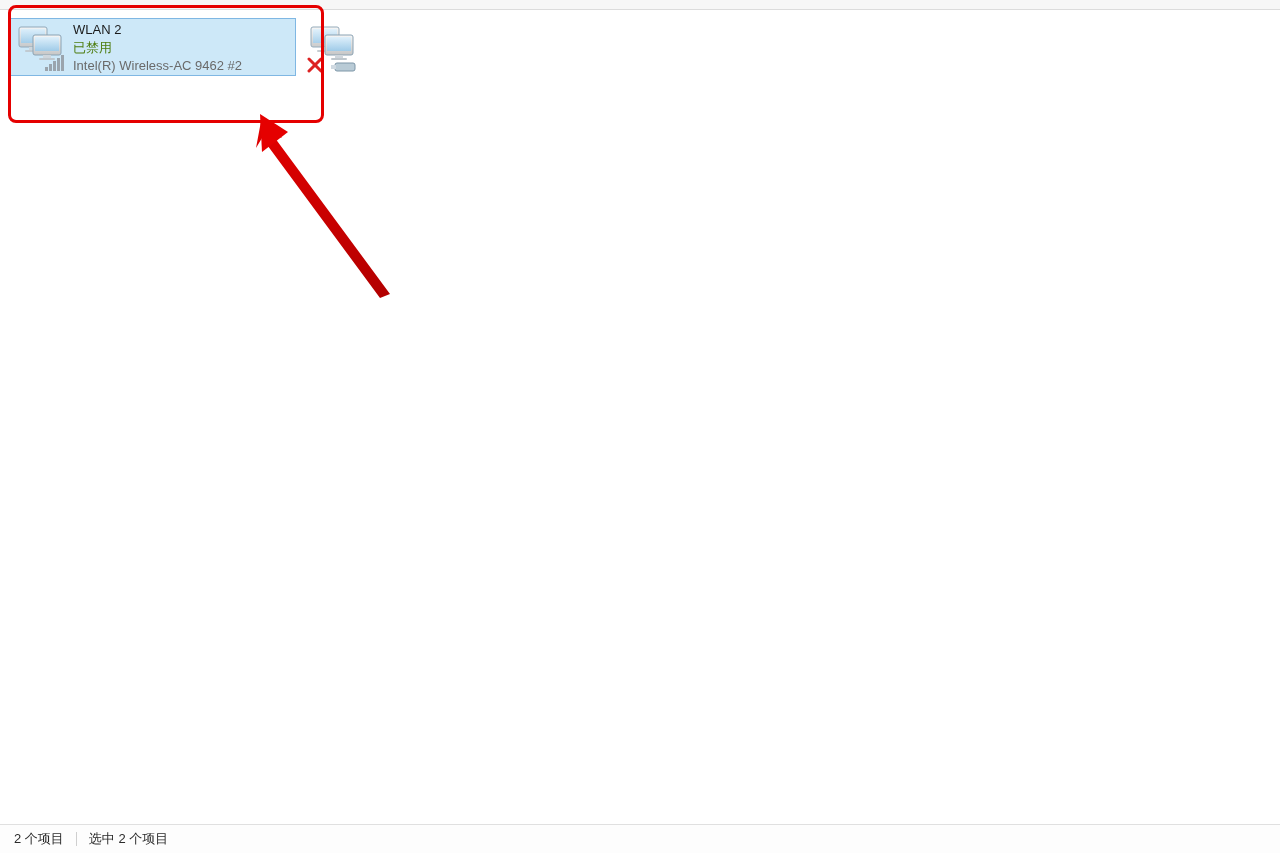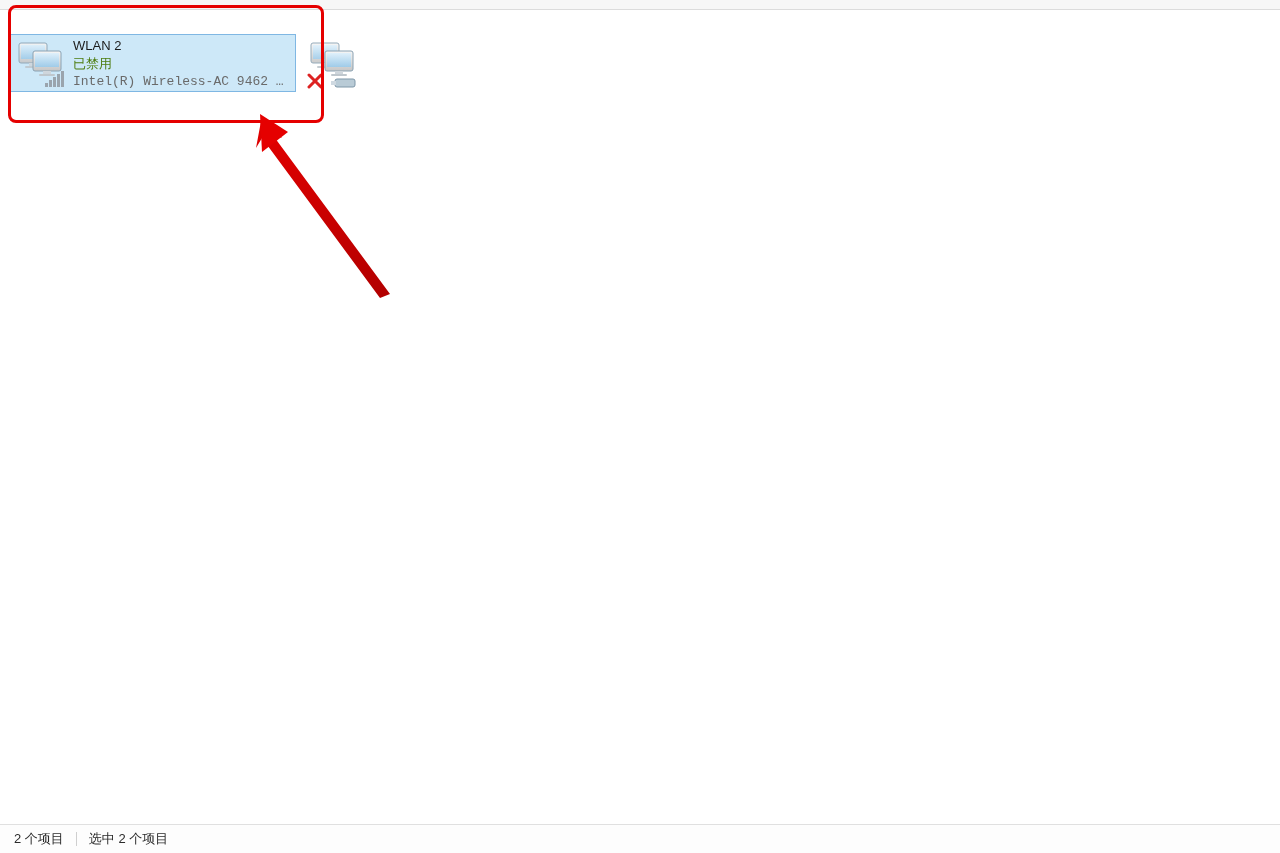--- a/index.html
+++ b/index.html
@@ -27,21 +27,20 @@
   }
   .adapter {
     display: flex;
     width: 288px;
     height: 58px;
     padding: 2px 4px;
     box-sizing: border-box;
     align-items: flex-start;
     border: 1px solid transparent;
     cursor: default;
-    margin-top: 16px;
   }
   .adapter.selected {
     background: #cde8f8;
     border-color: #7fb7e3;
   }
   .adapter .icon-col {
     width: 58px;
     display: flex;
     justify-content: center;
     align-items: flex-start;
@@ -63,21 +62,20 @@
     color: #4d7c0f;
     line-height: 18px;
     white-space: nowrap;
   }
   .adapter-device {
     color: #6a6a6a;
     line-height: 18px;
     white-space: nowrap;
     overflow: hidden;
     text-overflow: ellipsis;
-    font-family: Liberation Mono, monospace;
   }
 
   
   .highlight-box {
     position: absolute;
     left: 8px;
     top: 5px;
     width: 310px;
     height: 112px;
     border: 3px solid #e50000;

